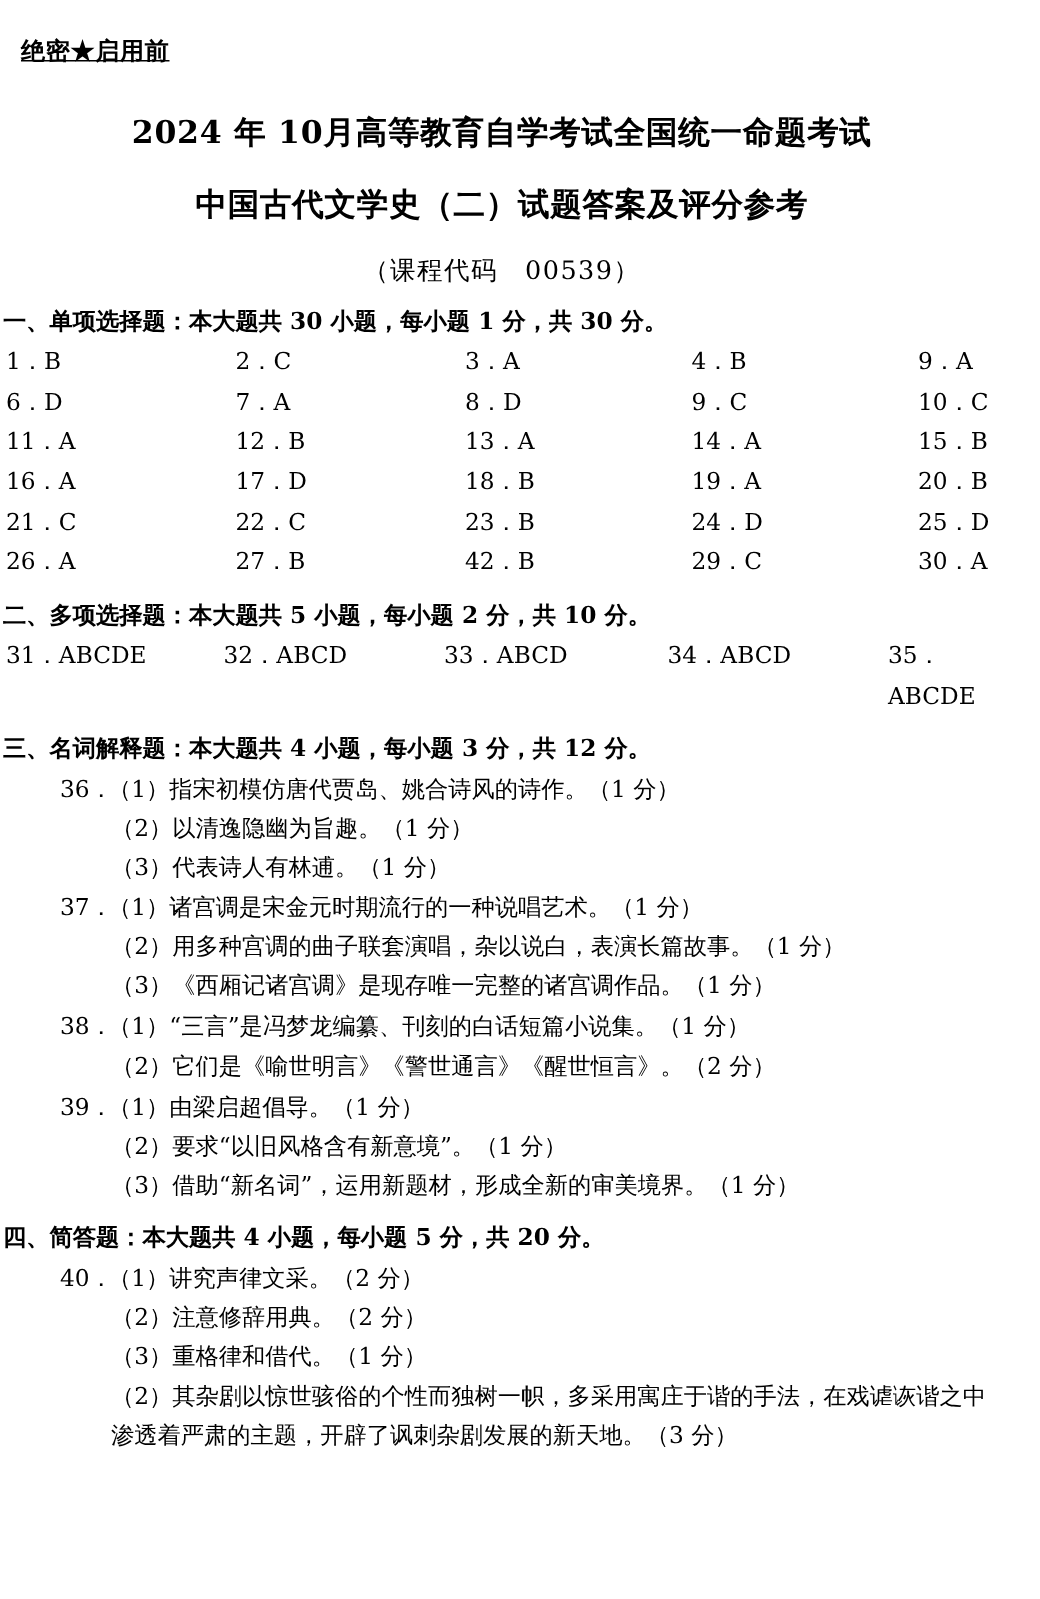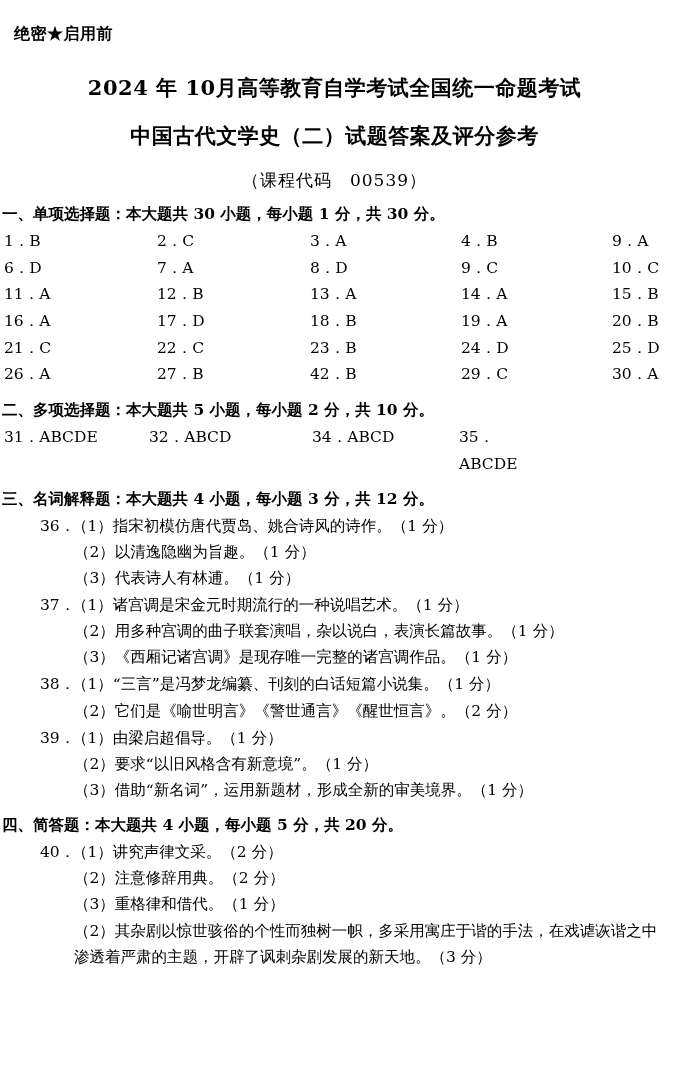--- a/index.html
+++ b/index.html
@@ -22,20 +22,21 @@
     padding: 0;
     box-sizing: border-box;
   }
   .secret-line {
     position: absolute;
     top: 24px;
     left: 14px;
     font-size: 16px;
     font-weight: bold;
     letter-spacing: 0.5px;
+    text-decoration: underline;
   }
   .content {
     position: absolute;
     top: 62px;
     left: 2px;
     width: 665px;
   }
   h1.title-main {
     font-size: 21px;
     font-weight: bold;
@@ -190,20 +191,21 @@
       </div>
     </div>
 
     <div class="section-heading">
       <span class="sec-label">二、多项选择题：</span><span class="sec-desc">本大题共 5 小题，每小题 2 分，共 10 分。</span>
     </div>
 
     <div class="multi-row">
       <div class="mcell m0">31．ABCDE</div>
       <div class="mcell m1">32．ABCD</div>
+      <div class="mcell m2">33．ABCD</div>
       <div class="mcell m3">34．ABCD</div>
       <div class="mcell m4">35．ABCDE</div>
     </div>
 
     <div class="section-heading">
       <span class="sec-label">三、名词解释题：</span><span class="sec-desc">本大题共 4 小题，每小题 3 分，共 12 分。</span>
     </div>
 
     <div class="qblock">
       <div class="qline">

